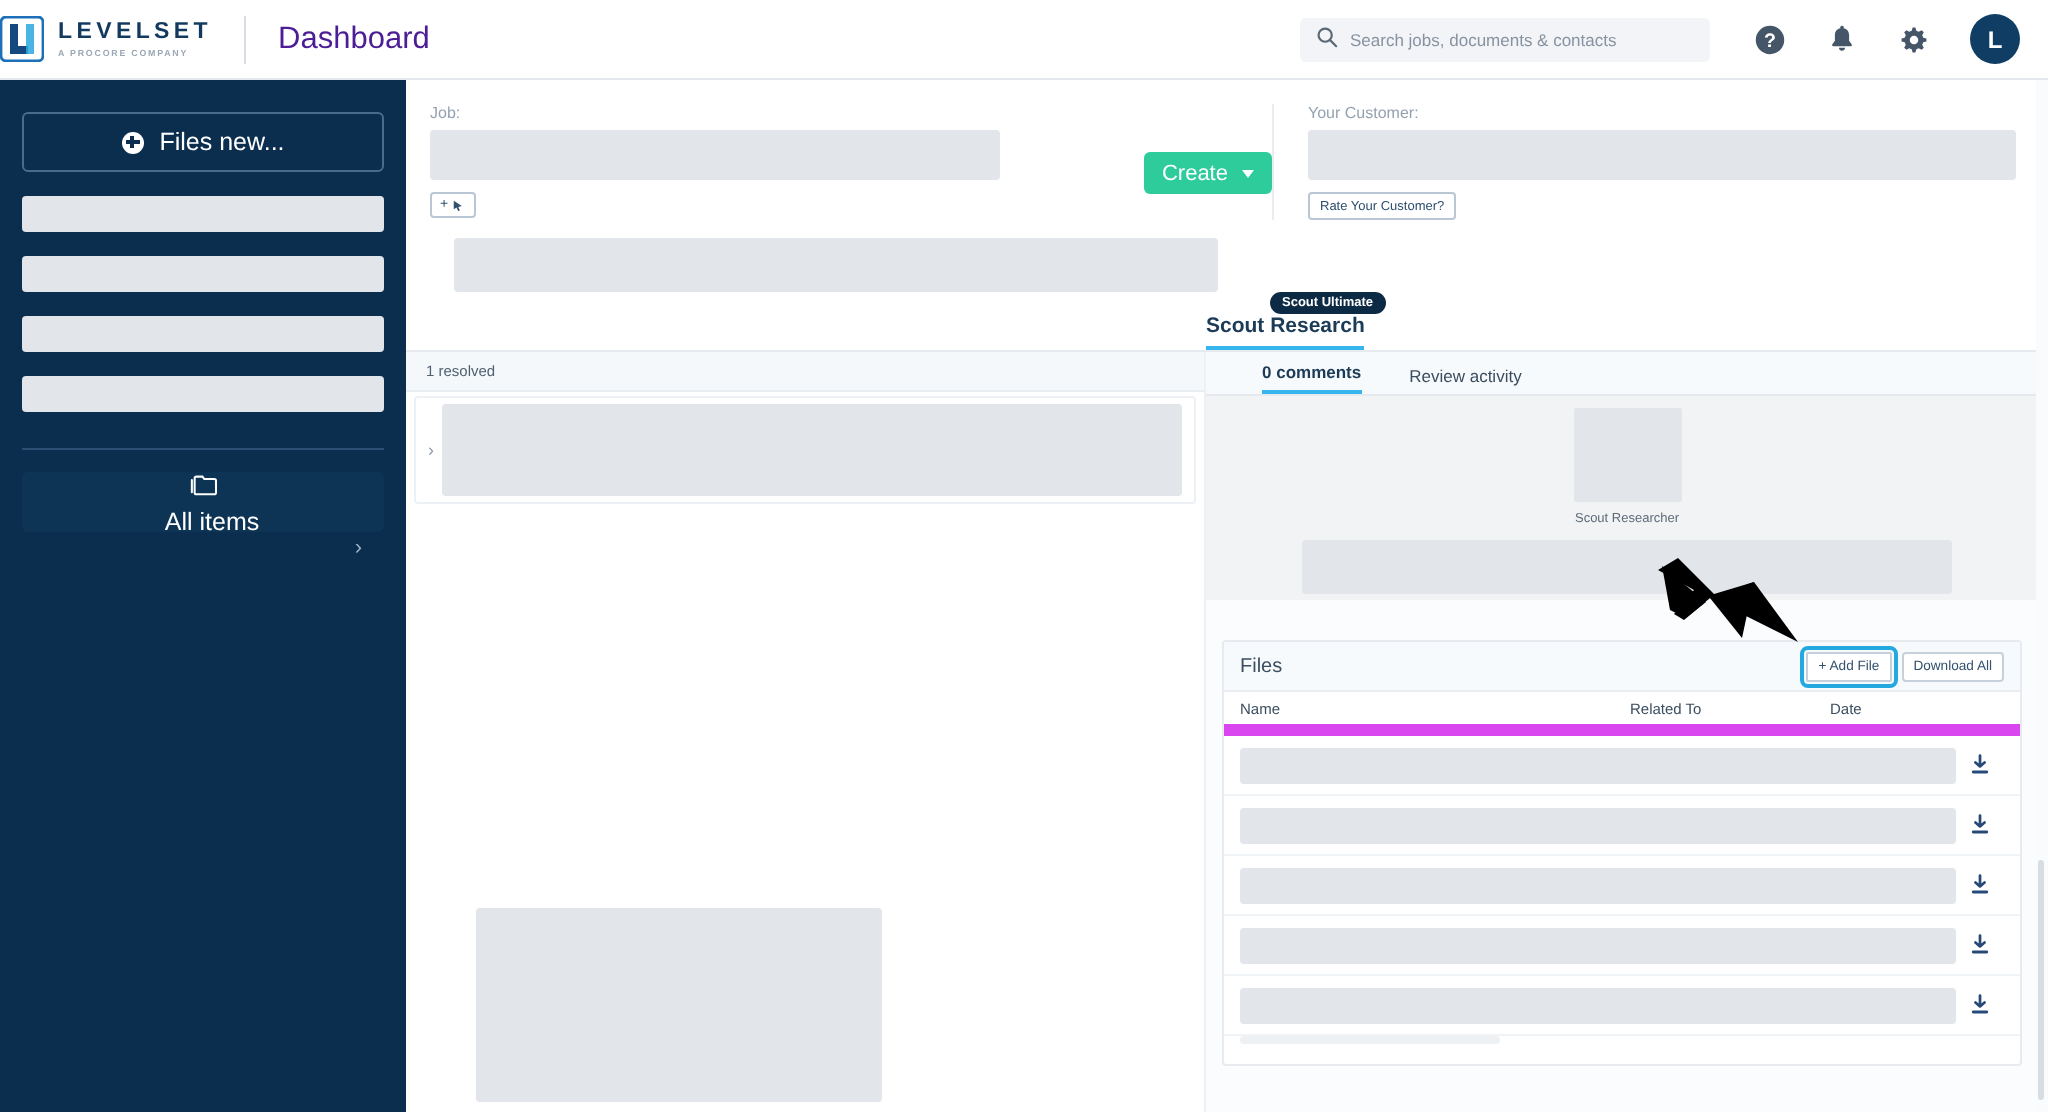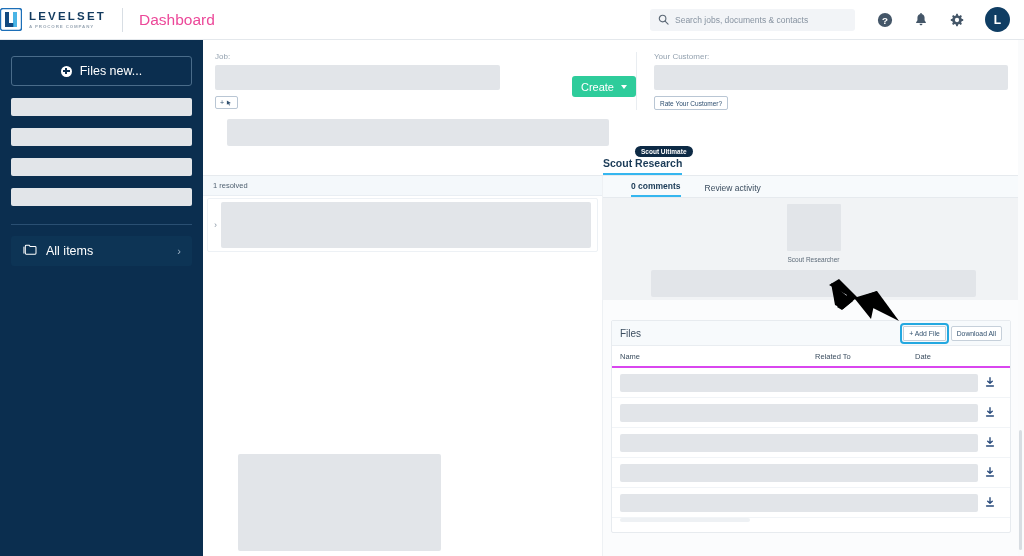--- a/index.html
+++ b/index.html
@@ -21,21 +21,21 @@
   .logo-mark { width:22px; height:23px; position:relative; margin-right:7px; }
   .logo-text { display:flex; flex-direction:column; justify-content:center; }
   .logo-word {
     font-size:11.5px; letter-spacing:2.2px; font-weight:700; color:#123a5e;
   }
   .logo-sub {
     font-size:4.4px; letter-spacing:0.9px; color:#9aa7b4; margin-top:1.5px;
     font-weight:700;
   }
   .top-divider { width:1px; height:24px; background:#d8dee4; margin:0 16px; }
-  .page-title { font-size:15.5px; color:#ec4899; font-weight:400; }
+  .page-title { font-size:15.5px; color:#4c1d95; font-weight:400; }
 
   .top-right { margin-left:auto; display:flex; align-items:center; padding-right:14px; }
   .searchbox {
     width:205px; height:22px; background:#f2f4f7; border-radius:3px;
     display:flex; align-items:center; padding:0 8px; margin-right:22px;
   }
   .searchbox svg { flex:0 0 auto; margin-right:6px; }
   .search-input {
     border:none; background:transparent; outline:none; width:100%;
     font-family:"Liberation Sans", sans-serif; font-size:8.5px; color:#5b6875;
@@ -69,21 +69,21 @@
   }
   .create-new .plus-circle::before { left:4.7px; top:2.2px; width:1.6px; height:6.6px; }
   .create-new .plus-circle::after  { top:4.7px; left:2.2px; height:1.6px; width:6.6px; }
 
   .nav-skel {
     margin:12px 11px 0 11px; height:18px; background:#e2e5e9; border-radius:2px;
   }
   .side-divider { margin:18px 11px 0 11px; height:1px; background:#2a4f72; }
   .all-items {
     margin:11px 11px 0 11px; height:30px; background:#0d3455; border-radius:3px;
-    display:flex; align-items:center; padding:0 11px; cursor:pointer;
+    display:flex; align-items:center; padding:0 11px; cursor:pointer;flex-direction:column;
   }
   .all-items .label { color:#ffffff; font-size:12.5px; margin-left:9px; }
   .all-items .chev { margin-left:auto; color:#9fb3c6; font-size:11px; }
 
   
   .main { position:absolute; top:40px; left:203px; width:821px; height:516px; background:#ffffff; }
 
   .header-area { position:relative; padding:12px 16px 0 12px; background:#ffffff; }
   .hdr-cols { display:flex; }
   .hdr-col { position:relative; }
@@ -172,21 +172,21 @@
   .files-actions { margin-left:auto; display:flex; align-items:center; gap:5px; }
   .files-btn {
     border:1px solid #c6d0da; border-radius:2px; background:#ffffff;
     height:15px; padding:0 5px; display:flex; align-items:center;
     font-size:6.8px; color:#31506d; cursor:pointer; white-space:nowrap;
   }
   .highlight-box {
     outline:2.5px solid #24a8e0; outline-offset:1px; border-radius:1px;
   }
   .files-cols {
-    height:22px; display:flex; align-items:center; border-bottom:2px solid #d946ef;
+    height:22px; display:flex; align-items:center; border-bottom:6px solid #d946ef;
     font-size:7.5px; color:#3b4d5f; padding:0 8px;
   }
   .col-name { width:195px; }
   .col-rel { width:100px; }
   .col-date { flex:1; }
   .file-row {
     height:30px; display:flex; align-items:center; padding:0 8px;
     border-bottom:1px solid #f1f4f7;
   }
   .file-row .skel { flex:1; height:18px; background:#e2e5e9; border-radius:2px; }

